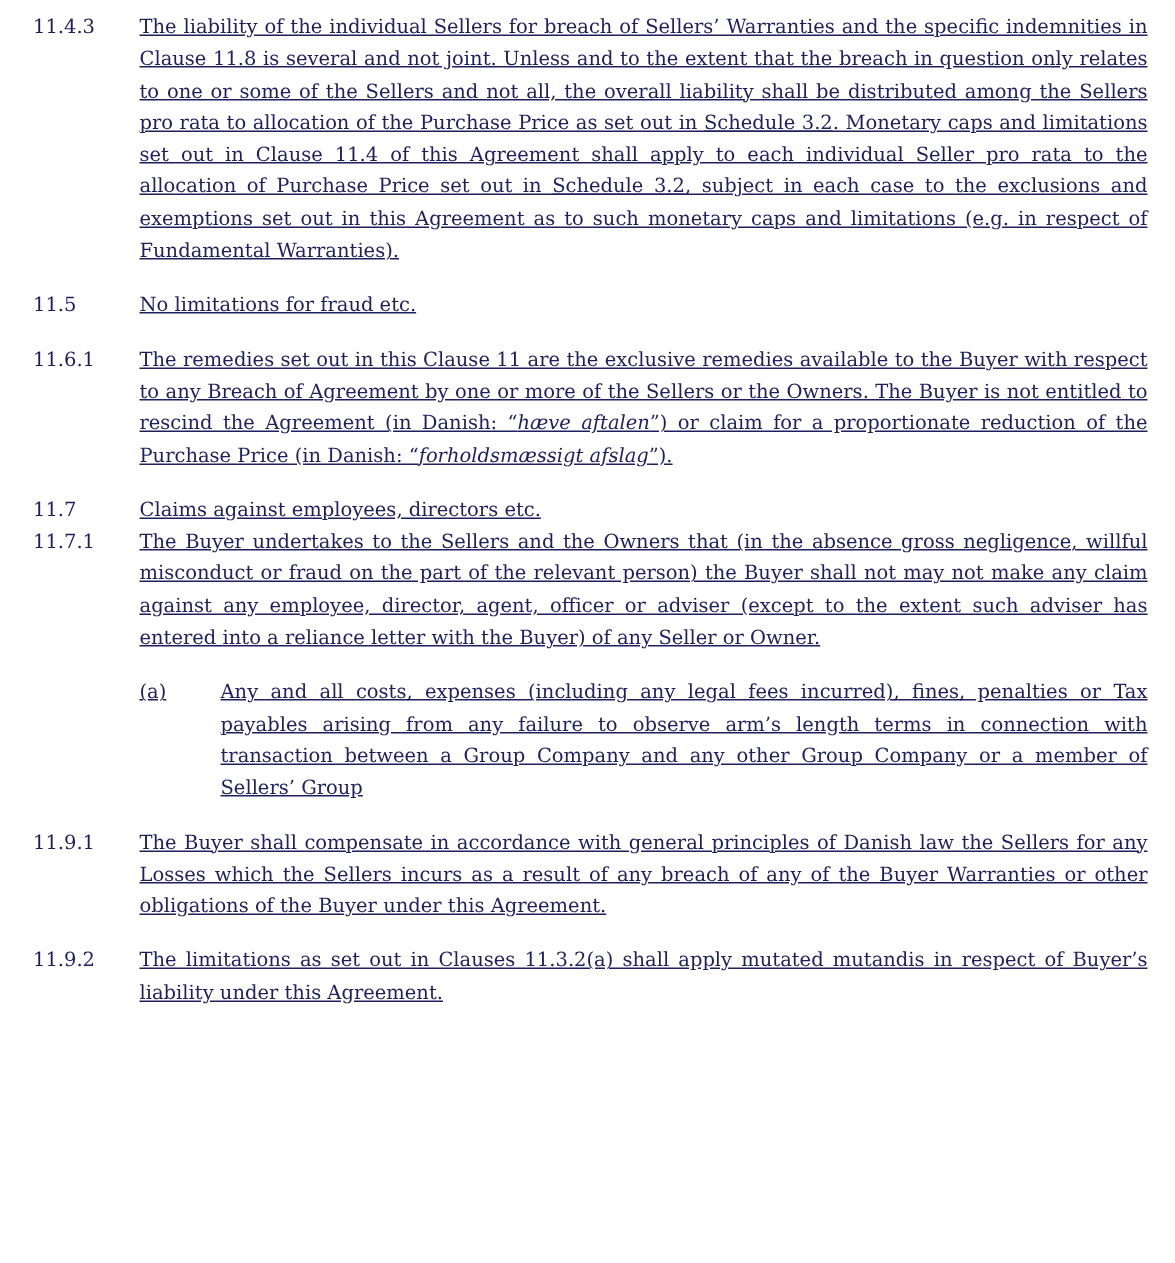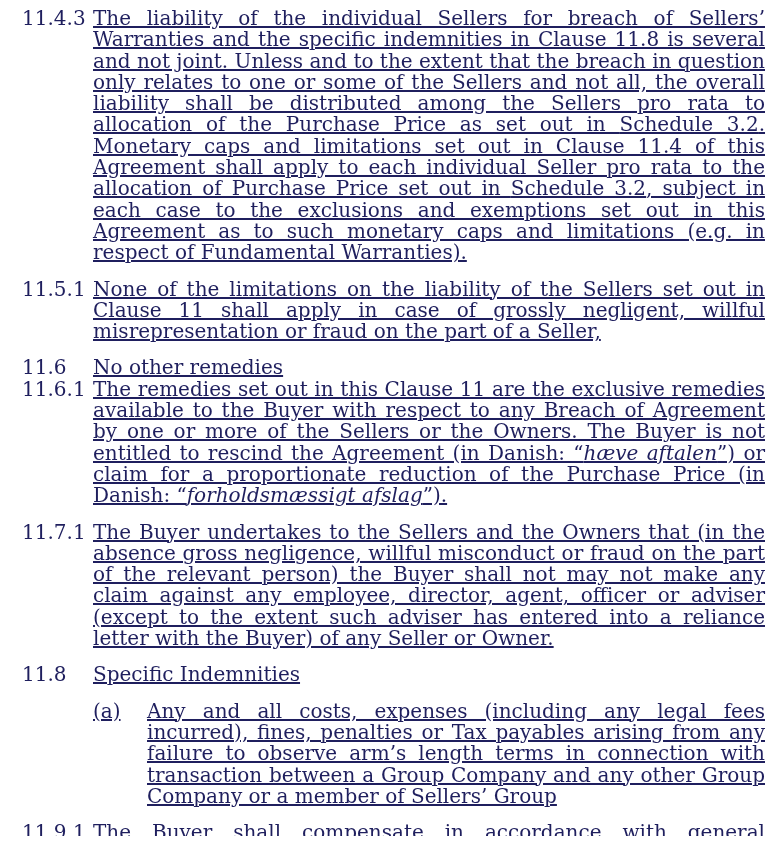--- a/index.html
+++ b/index.html
@@ -8,21 +8,21 @@
     background: #ffffff;
   }
   .page {
     width: 783px;
     height: 836px;
     box-sizing: border-box;
     padding: 8px 18px 0 22px;
     background: #ffffff;
     color: #1f1f5e;
     font-family: "DejaVu Serif", serif;
-    font-size: 20px;
+    font-size: 13px;
     line-height: 21.3px;
     overflow: hidden;
   }
   .group {
     margin-bottom: 15px;
   }
   .row {
     display: flex;
     align-items: flex-start;
   }
@@ -64,48 +64,44 @@
 
   <div class="group">
     <div class="row">
       <div class="num">11.4.3</div>
       <div class="body para"><span>The liability of the individual Sellers for breach of Sellers’ Warranties and the specific indemnities in Clause 11.8 is several and not joint. Unless and to the extent that the breach in question only relates to one or some of the Sellers and not all, the overall liability shall be distributed among the Sellers pro rata to allocation of the Purchase Price as set out in </span><span class="u">Schedule 3.2</span><span>. Monetary caps and limitations set out in Clause 11.4 of this Agreement shall apply to each individual Seller pro rata to the allocation of Purchase Price set out in </span><span class="u">Schedule 3.2</span><span>, subject in each case to the exclusions and exemptions set out in this Agreement as to such monetary caps and limitations (e.g. in respect of Fundamental Warranties).</span></div>
     </div>
   </div>
 
   <div class="group">
     <div class="row">
-      <div class="num">11.5.1</div>
-      <div class="body para"><span>None of the limitations on the liability of the Sellers set out in Clause 11 shall apply in case of grossly negligent, willful misrepresentation or fraud on the part of a Seller,</span></div>
+      <div class="num">11.5</div>
+      <div class="body"><span>No limitations for fraud etc.</span></div>
     </div>
   </div>
 
   <div class="group">
-    <div class="row">
-      <div class="num">11.6</div>
-      <div class="body"><span>No other remedies</span></div>
-    </div>
     <div class="row">
       <div class="num">11.6.1</div>
       <div class="body para"><span>The remedies set out in this Clause 11 are the exclusive remedies available to the Buyer with respect to any Breach of Agreement by one or more of the Sellers or the Owners. The Buyer is not entitled to rescind the Agreement (in Danish: “</span><span class="i">hæve aftalen</span><span>”) or claim for a proportionate reduction of the Purchase Price (in Danish: “</span><span class="i">forholdsmæssigt afslag</span><span>”).</span></div>
     </div>
   </div>
 
   <div class="group">
     <div class="row">
+      <div class="num">11.7</div>
+      <div class="body"><span>Claims against employees, directors etc.</span></div>
+    </div>
+    <div class="row">
       <div class="num">11.7.1</div>
       <div class="body para"><span>The Buyer undertakes to the Sellers and the Owners that (in the absence gross negligence, willful misconduct or fraud on the part of the relevant person) the Buyer shall not may not make any claim against any employee, director, agent, officer or adviser (except to the extent such adviser has entered into a reliance letter with the Buyer) of any Seller or Owner.</span></div>
     </div>
   </div>
 
   <div class="group">
-    <div class="row">
-      <div class="num">11.8</div>
-      <div class="body"><span>Specific Indemnities</span></div>
-    </div>
   </div>
 
   <div class="group">
     <div class="row">
       <div class="num"></div>
       <div class="body">
         <div class="subrow">
           <div class="sublabel">(a)</div>
           <div class="subbody para"><span>Any and all costs, expenses (including any legal fees incurred), fines, penalties or Tax payables arising from any failure to observe arm’s length terms in connection with transaction between a Group Company and any other Group Company or a member of Sellers’ Group</span></div>
         </div>

